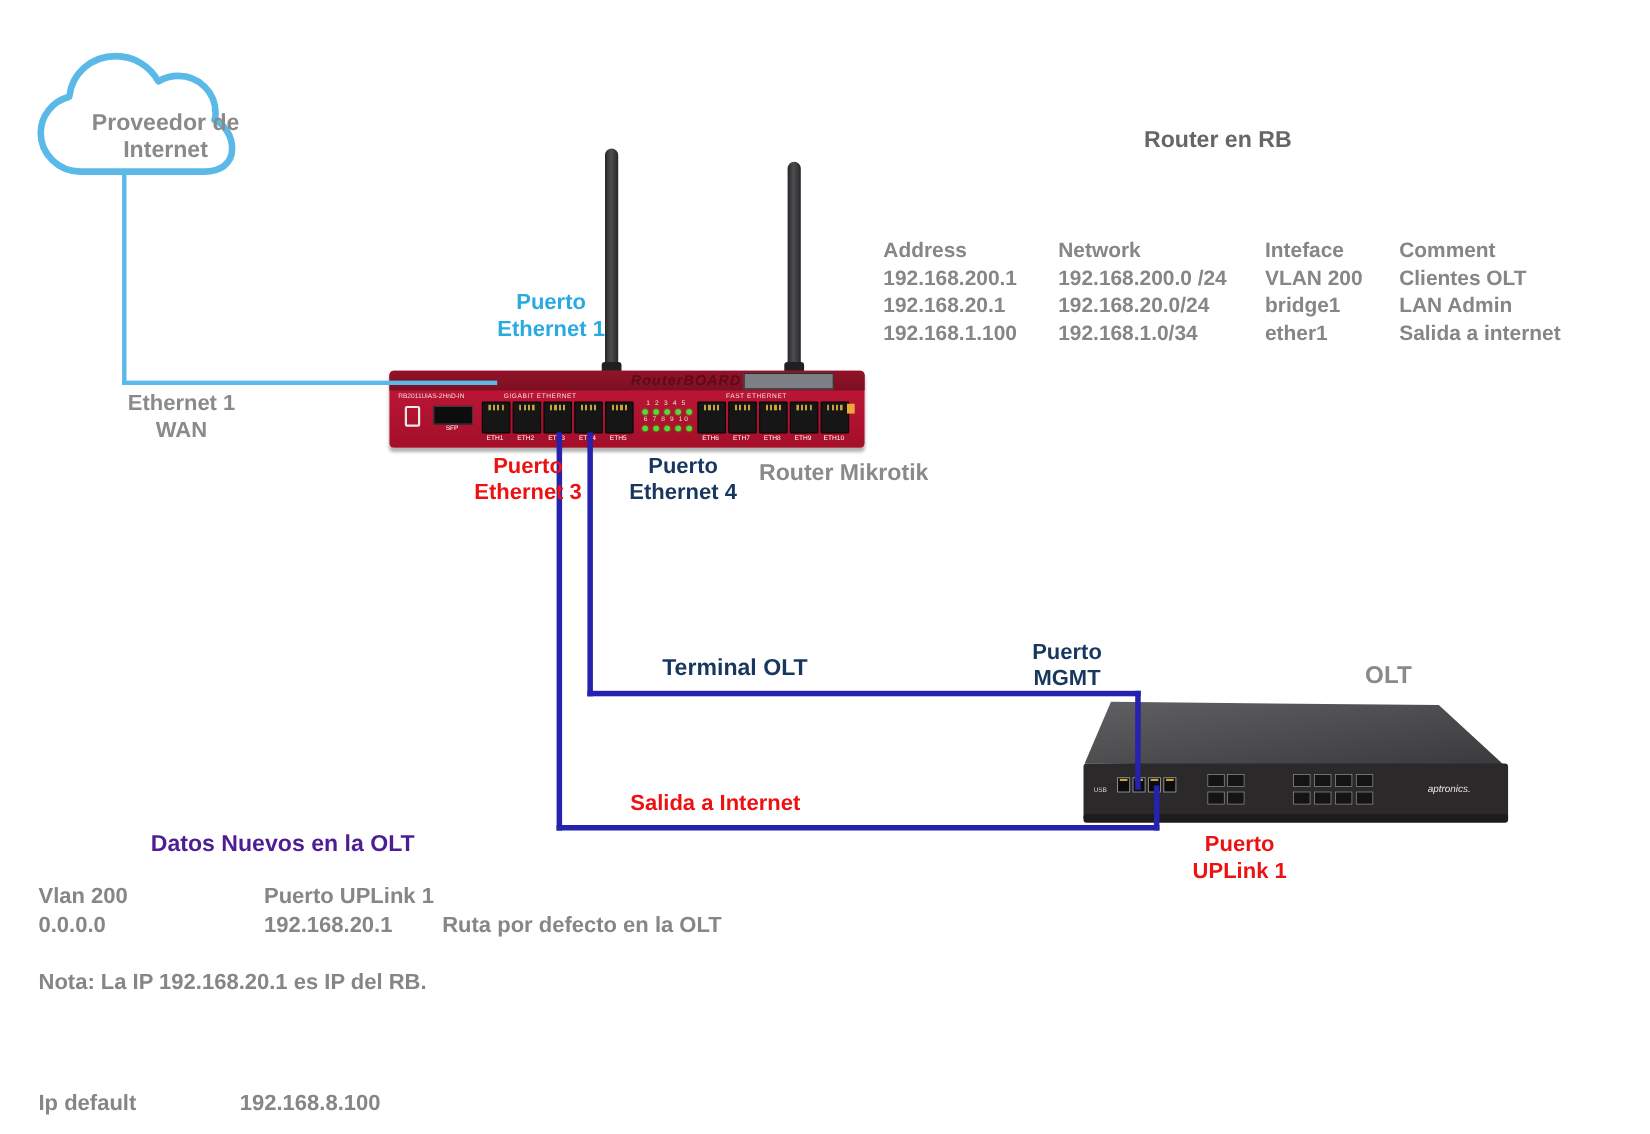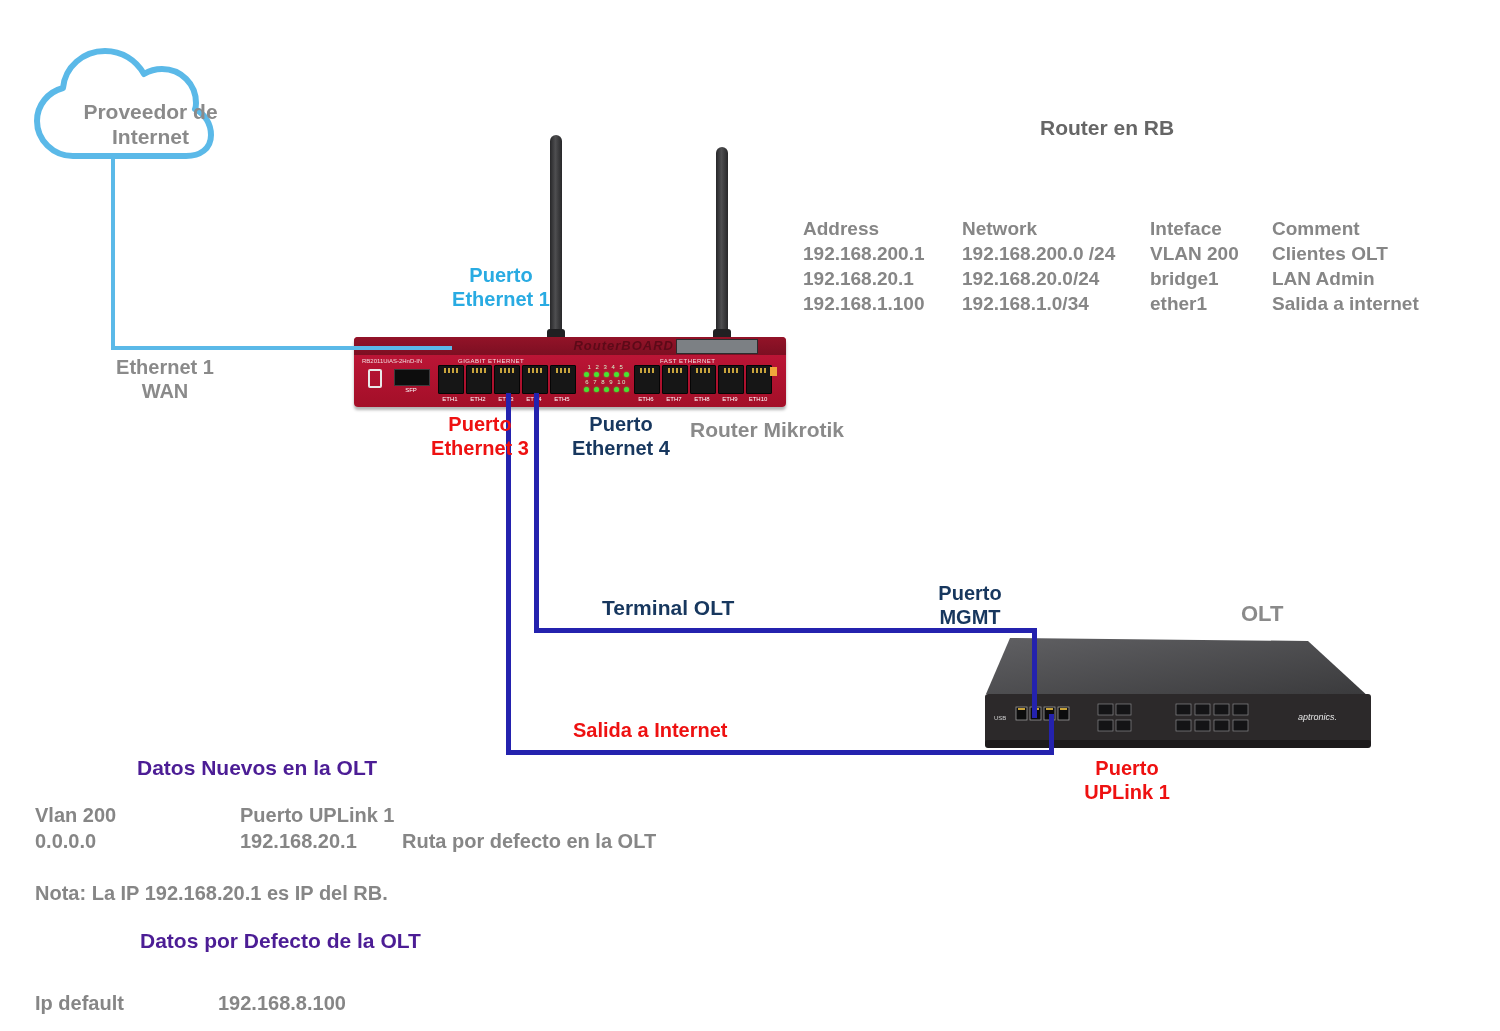--- a/index.html
+++ b/index.html
@@ -274,21 +274,20 @@
       <span></span>
     </div>
     <div class="drow">
       <span>0.0.0.0</span>
       <span>192.168.20.1</span>
       <span>Ruta  por defecto en la OLT</span>
     </div>
   </div>
   <div class="abs datos" style="left:35px;top:882px;">Nota: La IP 192.168.20.1 es IP del RB.</div>
 
-  <div class="abs title" style="left:140px;top:929px;">Datos por Defecto de la OLT</div>
   <div class="abs datos" style="left:35px;top:992px;">
     <div class="iprow">
       <span>Ip default</span>
       <span>192.168.8.100</span>
     </div>
   </div>
 
 </div>
 
 </body></html>

